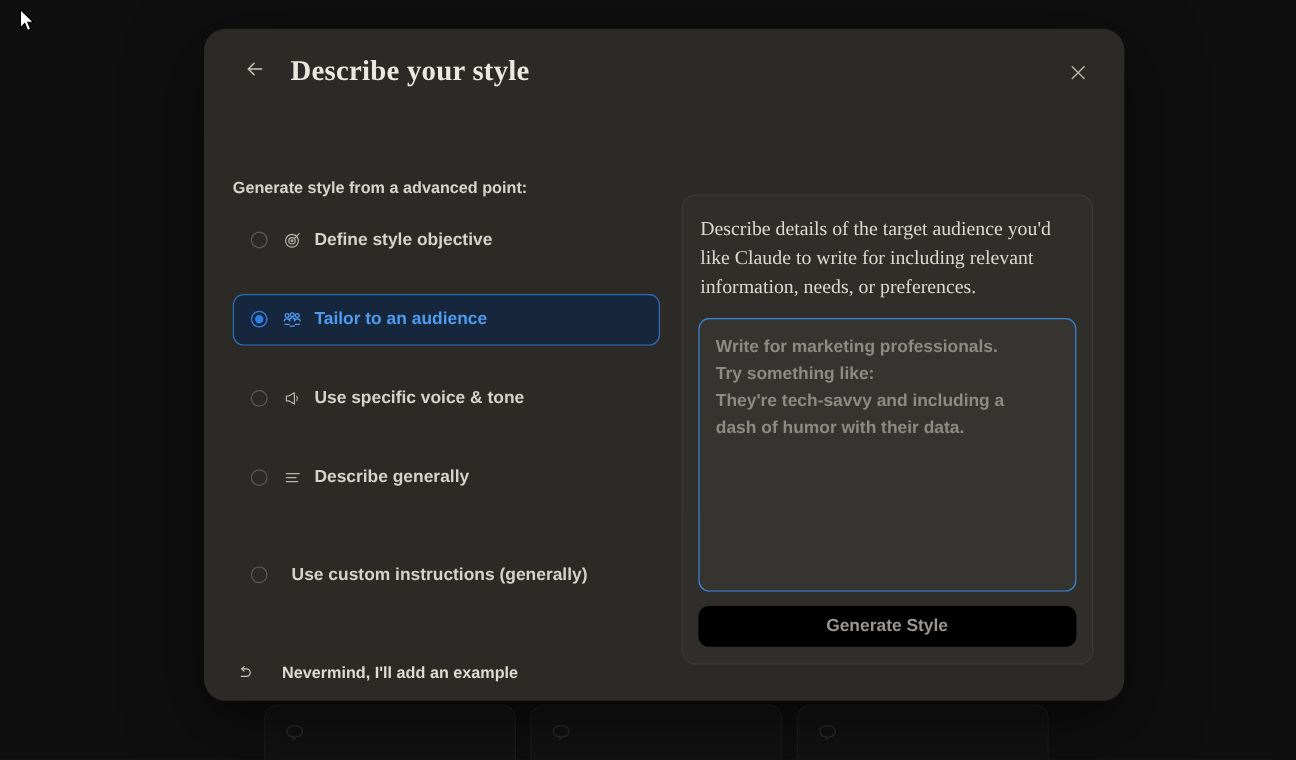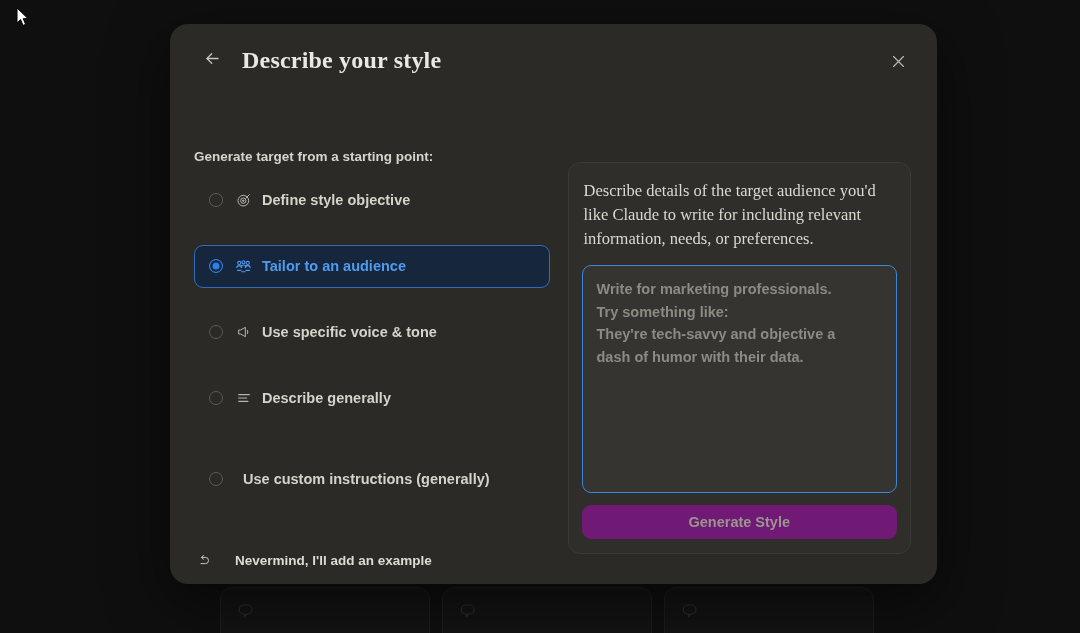--- a/index.html
+++ b/index.html
@@ -197,21 +197,21 @@
     font-size: 14.5px;
     font-weight: 700;
     line-height: 1.57;
     color: #8d8a83;
     white-space: nowrap;
   }
   #generate-button {
     margin-top: 12px;
     height: 34px;
     border-radius: 9px;
-    background: #701a75;
+    background: #000000;
     display: flex;
     align-items: center;
     justify-content: center;
     cursor: default;
   }
   #generate-button .btn-label {
     font-size: 14.5px;
     font-weight: 700;
     color: #9a968e;
   }
@@ -268,21 +268,21 @@
         <svg width="17" height="17" viewBox="0 0 24 24" fill="none" stroke="currentColor" stroke-width="1.7" stroke-linecap="round">
           <path d="M5 5l14 14M19 5L5 19"></path>
         </svg>
       </span>
     </div>
   </div>
 
   <div id="modal-body">
 
     <div id="left-col">
-      <div id="starting-point-label">Generate target from a starting point:</div>
+      <div id="starting-point-label">Generate style from a advanced point:</div>
 
       <div id="options-list">
 
         <div class="option-row">
           <span class="radio"></span>
           <span class="opt-icon">
             <svg width="16" height="16" viewBox="0 0 24 24" fill="none" stroke="currentColor" stroke-width="1.5">
               <circle cx="11" cy="13" r="8"></circle>
                 <circle cx="11" cy="13" r="4"></circle>
                 <circle cx="11" cy="13" r="1.1" fill="currentColor"></circle>
@@ -346,21 +346,21 @@
         <span class="nm-label">Nevermind, I'll add an example</span>
       </div>
     </div>
 
     <div id="right-col">
       <div id="panel-description">Describe details of the target audience you'd like Claude to write for including relevant information, needs, or preferences.</div>
 
       <div id="style-textarea">
         <div class="ph-line">Write for marketing professionals.</div>
         <div class="ph-line">Try something like:</div>
-        <div class="ph-line">They're tech-savvy and objective a</div>
+        <div class="ph-line">They're tech-savvy and including a</div>
         <div class="ph-line">dash of humor with their data.</div>
       </div>
 
       <div id="generate-button">
         <span class="btn-label">Generate Style</span>
       </div>
     </div>
 
   </div>
 </div>

